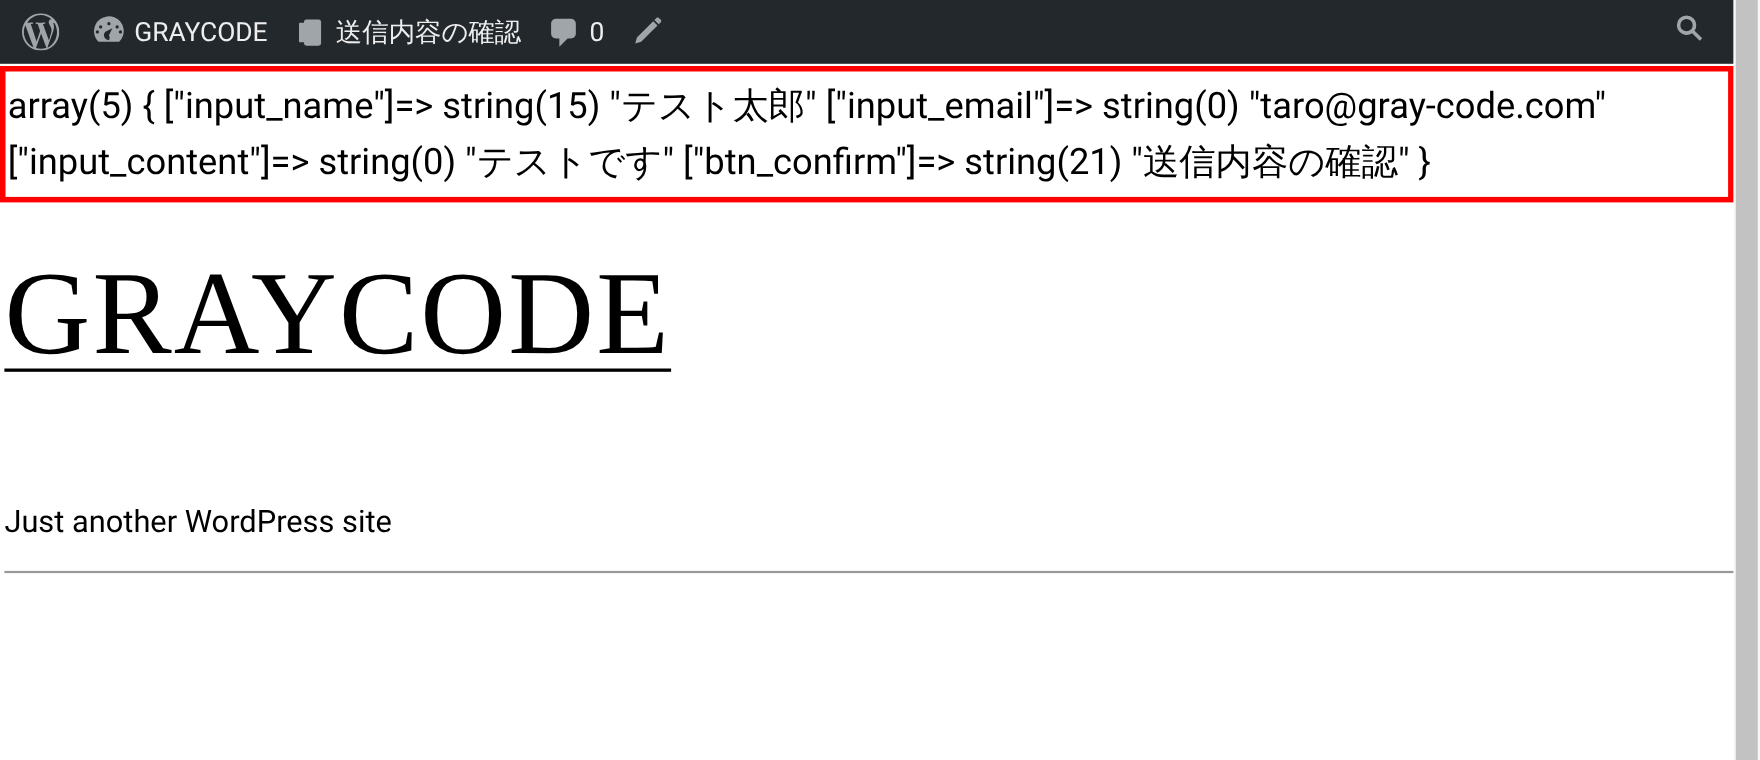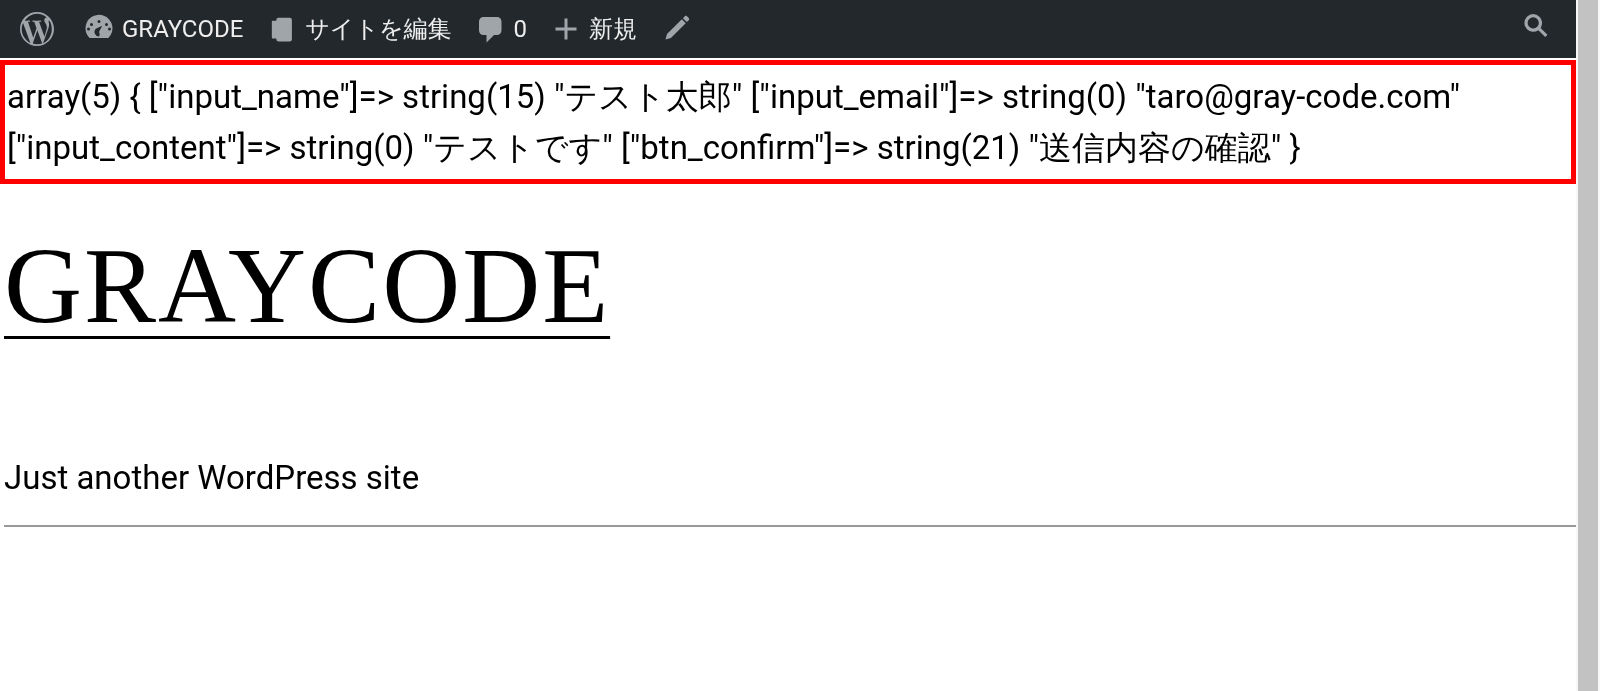--- a/index.html
+++ b/index.html
@@ -93,21 +93,21 @@
       font-weight: 300;
       letter-spacing: 2px;
       text-decoration: underline;
       text-decoration-thickness: 3px;
       text-underline-offset: 14px;
       color: #000;
       cursor: pointer;
       display: inline-block;
     }
     .site-tagline {
-      font-size: 33px;
+      font-size: 28px;
       color: #000;
       padding: 110px 0 0 4px;
       font-family: -apple-system, BlinkMacSystemFont, "Segoe UI", Roboto, Arial, sans-serif;
     }
     .hr-line {
       border: none;
       border-top: 2px solid #999;
       margin-top: 28px;
       margin-left: 4px;
     }
@@ -151,37 +151,29 @@
           </svg>
       </span>
       <span class="label">GRAYCODE</span>
     </div>
     <div class="admin-bar-item">
       <span class="icon">
         <svg viewBox="0 0 20 20">
             <path d="M10.44 1.1a1.5 1.5 0 0 0-2.12 0L3.1 6.33a1.5 1.5 0 0 0 0 2.12l.35.35-1.77 1.77a.5.5 0 0 0 0 .71L5.5 15.1l-3.9 3.9 3.9-3.9 3.82 3.82a.5.5 0 0 0 .7 0l1.78-1.77.35.35a1.5 1.5 0 0 0 2.12 0l5.22-5.22a1.5 1.5 0 0 0 0-2.12z" transform="rotate(45 10 10)"></path>
           </svg>
       </span>
-      <span class="label">サイトを編集</span>
+      <span class="label">送信内容の確認</span>
     </div>
     <div class="admin-bar-item">
       <span class="icon">
         <svg viewBox="0 0 20 20">
             <path d="M5 2h9c1.7 0 3 1.3 3 3v6c0 1.7-1.3 3-3 3h-2l-5 5v-5H5c-1.7 0-3-1.3-3-3V5c0-1.7 1.3-3 3-3z"></path>
           </svg>
       </span>
       <span class="label">0</span>
-    </div>
-    <div class="admin-bar-item">
-      <span class="icon">
-        <svg viewBox="0 0 20 20">
-            <path d="M17 9v2h-6v6H9v-6H3V9h6V3h2v6h6z"></path>
-          </svg>
-      </span>
-      <span class="label">新規</span>
     </div>
     <div class="admin-bar-item">
       <span class="icon">
         <svg viewBox="0 0 20 20">
             <path d="M13.9 3.5L16.5 6.1 6.6 16 3 17 4 13.4 13.9 3.5zM14.6 2.8l1.3-1.3c.4-.4 1-.4 1.4 0l1.2 1.2c.4.4.4 1 0 1.4l-1.3 1.3L14.6 2.8z"></path>
           </svg>
       </span>
     </div>
     <div class="admin-bar-right">
       <div class="search-icon-item">

